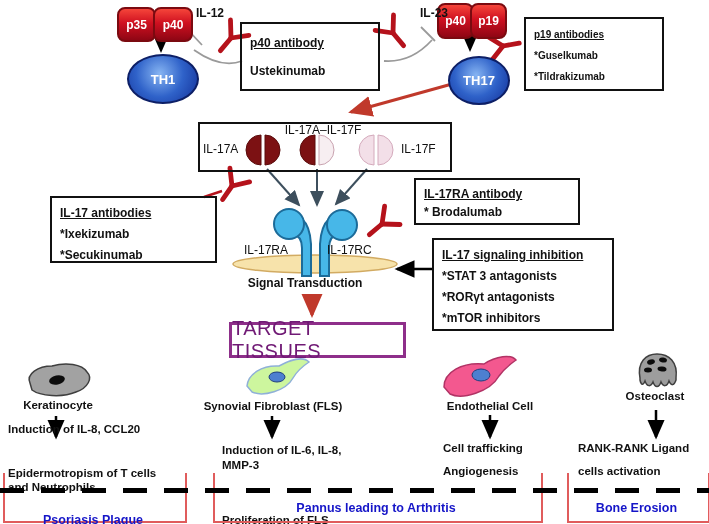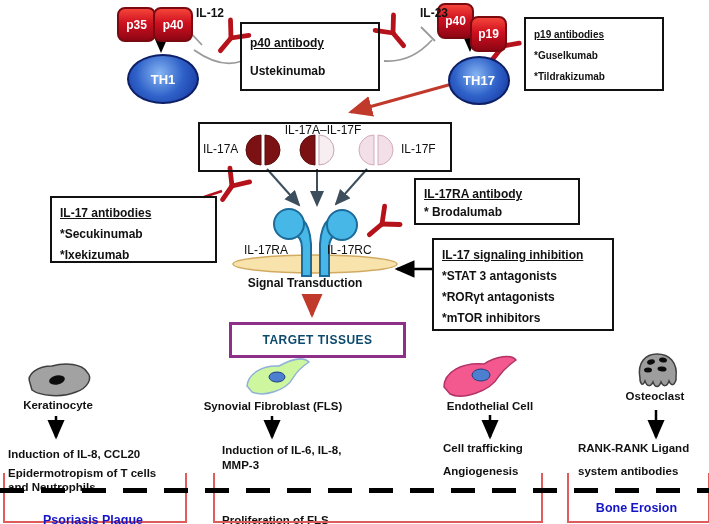--- a/index.html
+++ b/index.html
@@ -14,21 +14,21 @@
   .thcell{position:absolute;z-index:2;display:flex;align-items:center;justify-content:center;
         background:radial-gradient(circle at 45% 38%,#86b4f2 0%,#2f62c9 50%,#122f97 100%);
         border:2px solid #0d1f66;border-radius:50%;color:#fff;font-weight:bold;font-size:13px;}
   .blkbox{position:absolute;z-index:2;border:2.5px solid #111;background:transparent;
         padding:5px 8px;font-weight:bold;font-size:12px;line-height:20px;}
   .blkbox .ttl{text-decoration:underline;}
   .lbl{font-size:12px;}
   .blbl{font-weight:bold;font-size:11.5px;}
   .ctr{text-align:center;}
   .tt{position:absolute;z-index:2;border:3px solid #8e2f8a;display:flex;align-items:center;
-      justify-content:center;color:#0c4a6e;font-weight:bold;font-size:12px;letter-spacing:.5px;}
+      justify-content:center;color:#701a75;font-weight:normal;font-size:20px;letter-spacing:.5px;}
   .ubox{position:absolute;z-index:2;border:2px solid #e05c5c;border-top:none;background:transparent;}
   .oclbl{position:absolute;z-index:4;color:#1515c8;font-weight:bold;font-size:12.5px;text-align:center;}
   .dash{position:absolute;z-index:3;height:5px;
         background:repeating-linear-gradient(90deg,#000 0 24px,transparent 24px 41px);}
 </style>
 </head>
 <body>
 
 <div id="fig">
 
@@ -149,21 +149,21 @@
       <ellipse cx="648" cy="370" rx="4" ry="2.5" fill="#0c0c0c"></ellipse>
       <ellipse cx="662" cy="369" rx="4.5" ry="2.5" fill="#0c0c0c" transform="rotate(5 662 369)"></ellipse>
     </g>
   </svg>
 
   <div class="chip" style="left:117px;top:7px;width:35px;height:31px;">p35</div>
   <div class="chip" style="left:153px;top:7px;width:36px;height:31px;">p40</div>
   <div class="txt lbl" style="left:196px;top:6px;font-weight:bold;">IL-12</div>
 
   <div class="chip" style="left:437px;top:3px;width:33px;height:32px;">p40</div>
-  <div class="chip" style="left:470px;top:16px;width:33px;height:32px;">p19</div>
+  <div class="chip" style="left:470px;top:3px;width:33px;height:32px;">p19</div>
   <div class="txt lbl" style="left:401px;top:6px;font-weight:bold;padding-left:19px;">IL-23</div>
 
   <div class="thcell" style="left:127px;top:54px;width:68px;height:46px;">TH1</div>
   <div class="thcell" style="left:448px;top:56px;width:58px;height:45px;">TH17</div>
 
   <div class="blkbox" style="left:240px;top:22px;width:120px;height:55px;line-height:28px;">
     <div class="ttl">p40 antibody</div>
     <div>Ustekinumab</div>
   </div>
 
@@ -173,22 +173,22 @@
     <div>*Tildrakizumab</div>
   </div>
 
   <div class="abs" style="left:198px;top:122px;width:250px;height:46px;border:2px solid #111;z-index:2;"></div>
   <div class="txt lbl ctr" style="left:248px;top:123px;width:150px;">IL-17A–IL-17F</div>
   <div class="txt lbl" style="left:203px;top:142px;">IL-17A</div>
   <div class="txt lbl" style="left:401px;top:142px;">IL-17F</div>
 
   <div class="blkbox" style="left:50px;top:196px;width:147px;height:53px;line-height:21px;">
     <div class="ttl">IL-17 antibodies</div>
+    <div>*Ixekizumab</div>
     <div>*Secukinumab</div>
-    <div>*Ixekizumab</div>
   </div>
 
   <div class="blkbox" style="left:414px;top:178px;width:146px;height:33px;line-height:18px;">
     <div class="ttl">IL-17RA antibody</div>
     <div>* Brodalumab</div>
   </div>
 
   <div class="blkbox" style="left:432px;top:238px;width:162px;height:79px;line-height:21px;">
     <div class="ttl">IL-17 signaling inhibition</div>
     <div>*STAT 3 antagonists</div>
@@ -200,36 +200,37 @@
   <div class="txt lbl" style="left:327px;top:243px;">IL-17RC</div>
   <div class="txt ctr" style="left:235px;top:276px;width:140px;font-weight:bold;font-size:12px;">Signal Transduction</div>
 
   <div class="tt" style="left:229px;top:322px;width:171px;height:30px;">TARGET TISSUES</div>
 
   <div class="txt blbl ctr" style="left:8px;top:399px;width:100px;">Keratinocyte</div>
   <div class="txt blbl ctr" style="left:187px;top:400px;width:172px;">Synovial Fibroblast (FLS)</div>
   <div class="txt blbl ctr" style="left:429px;top:400px;width:122px;">Endothelial Cell</div>
   <div class="txt blbl ctr" style="left:602px;top:390px;width:106px;">Osteoclast</div>
 
-  <div class="txt blbl" style="left:8px;top:448px;">Induction of IL-8,  CCL20</div>
+  <div class="txt blbl" style="left:8px;top:423px;">Induction of IL-8,  CCL20</div>
   <div class="txt blbl" style="left:8px;top:467px;">Epidermotropism of T cells</div>
   <div class="txt blbl" style="left:8px;top:481px;text-align:center;">and Neutrophils</div>
 
   <div class="txt blbl" style="left:222px;top:444px;">Induction of IL-6, IL-8,</div>
   <div class="txt blbl" style="left:222px;top:459px;">MMP-3</div>
   <div class="txt blbl" style="left:222px;top:478px;margin-top:36px;">Proliferation of FLS</div>
 
   <div class="txt blbl" style="left:443px;top:442px;">Cell trafficking</div>
   <div class="txt blbl" style="left:443px;top:465px;">Angiogenesis</div>
 
   <div class="txt blbl" style="left:578px;top:442px;">RANK-RANK Ligand</div>
-  <div class="txt blbl" style="left:578px;top:465px;">system antibodies</div>
+  <div class="txt blbl" style="left:578px;top:465px;">cells activation</div>
 
   <div class="ubox" style="left:3px;top:473px;width:180px;height:48px;"></div>
   <div class="ubox" style="left:213px;top:473px;width:326px;height:48px;"></div>
   <div class="ubox" style="left:567px;top:473px;width:139px;height:48px;"></div>
 
   <div class="dash" style="left:0;top:488px;width:709px;"></div>
 
   <div class="oclbl" style="left:3px;top:501px;width:180px;margin-top:12px;">Psoriasis Plaque</div>
+  <div class="oclbl" style="left:213px;top:501px;width:326px;">Pannus leading to Arthritis</div>
   <div class="oclbl" style="left:567px;top:501px;width:139px;">Bone Erosion</div>
 
 </div>
 
 </body></html>

